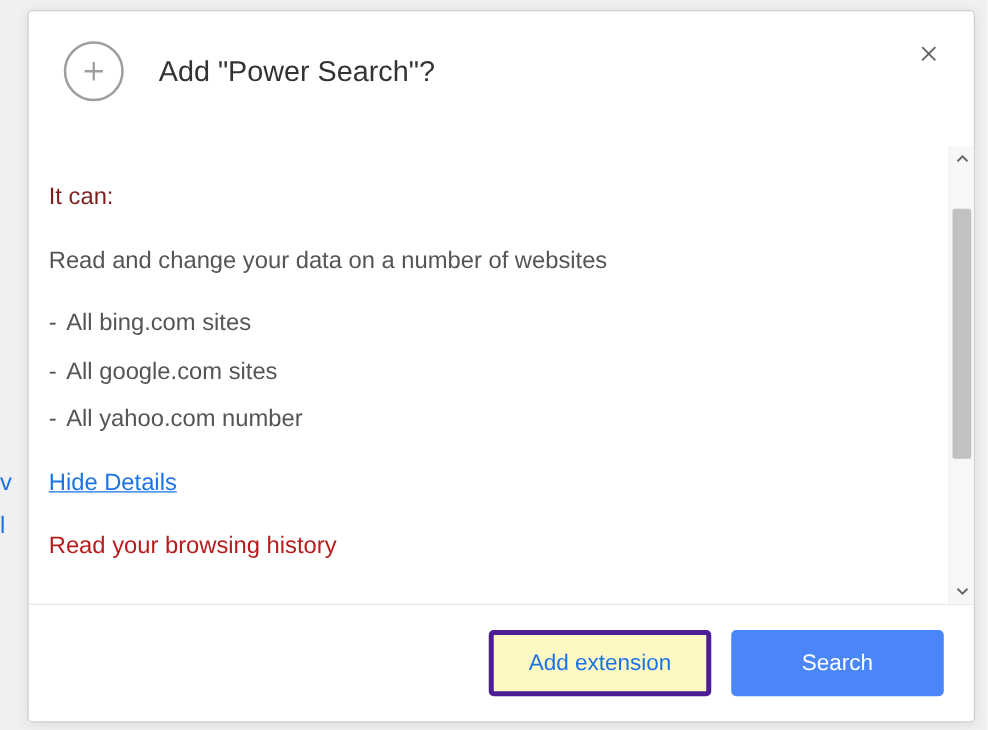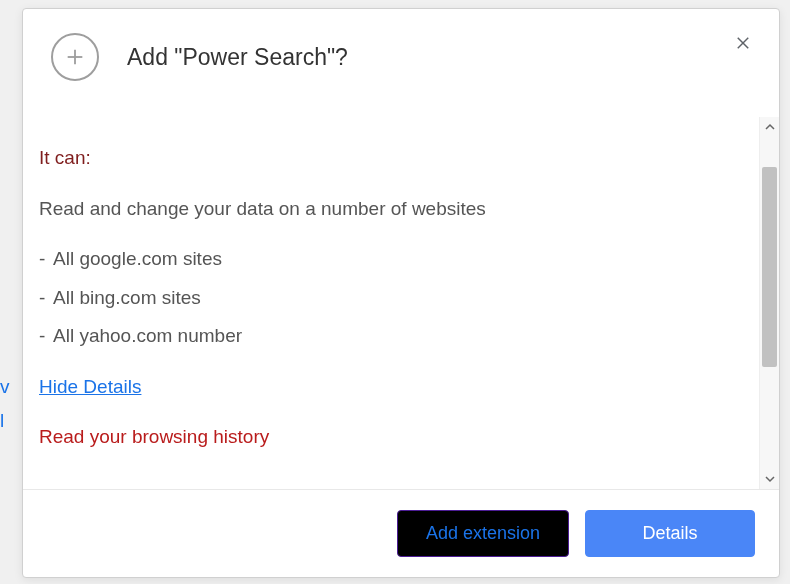--- a/index.html
+++ b/index.html
@@ -138,22 +138,22 @@
       gap: 16px;
     }
     .btn {
       padding: 12px 28px;
       font-size: 18px;
       border-radius: 4px;
       cursor: pointer;
       font-family: inherit;
     }
     .btn-secondary {
-      background: #000000;
-      border: 1px solid #4c1d95;
+      background: #fef9c3;
+      border: 4px solid #4c1d95;
       color: #1a73e8;
     }
     .btn-primary {
       background: #4a86f7;
       border: 1px solid #4a86f7;
       color: #fff;
       min-width: 170px;
     }
     
     .watermark {
@@ -197,22 +197,22 @@
         <line x1="19" y1="5" x2="5" y2="19"></line>
       </svg>
     </button>
   </div>
 
   <div class="content-wrapper">
     <div class="content">
       <div class="intro">It can:</div>
       <div class="perm-title">Read and change your data on a number of websites</div>
       <ul class="sites-list">
+        <li>All bing.com sites</li>
         <li>All google.com sites</li>
-        <li>All bing.com sites</li>
         <li>All yahoo.com number</li>
       </ul>
       <a class="hide-details">Hide Details</a>
       <div class="perm-history">Read your browsing history</div>
     </div>
 
     <div class="scrollbar">
       <div class="scroll-arrow">
         <svg width="10" height="10" viewBox="0 0 10 10">
             <path d="M1 7 L5 3 L9 7" fill="none" stroke="#666" stroke-width="1.5"></path>
@@ -224,15 +224,15 @@
       <div class="scroll-arrow bottom">
         <svg width="10" height="10" viewBox="0 0 10 10">
             <path d="M1 3 L5 7 L9 3" fill="none" stroke="#666" stroke-width="1.5"></path>
           </svg>
       </div>
     </div>
   </div>
 
   <div class="footer">
     <button class="btn btn-secondary">Add extension</button>
-    <button class="btn btn-primary">Details</button>
+    <button class="btn btn-primary">Search</button>
   </div>
 </div>
 
 </body></html>

